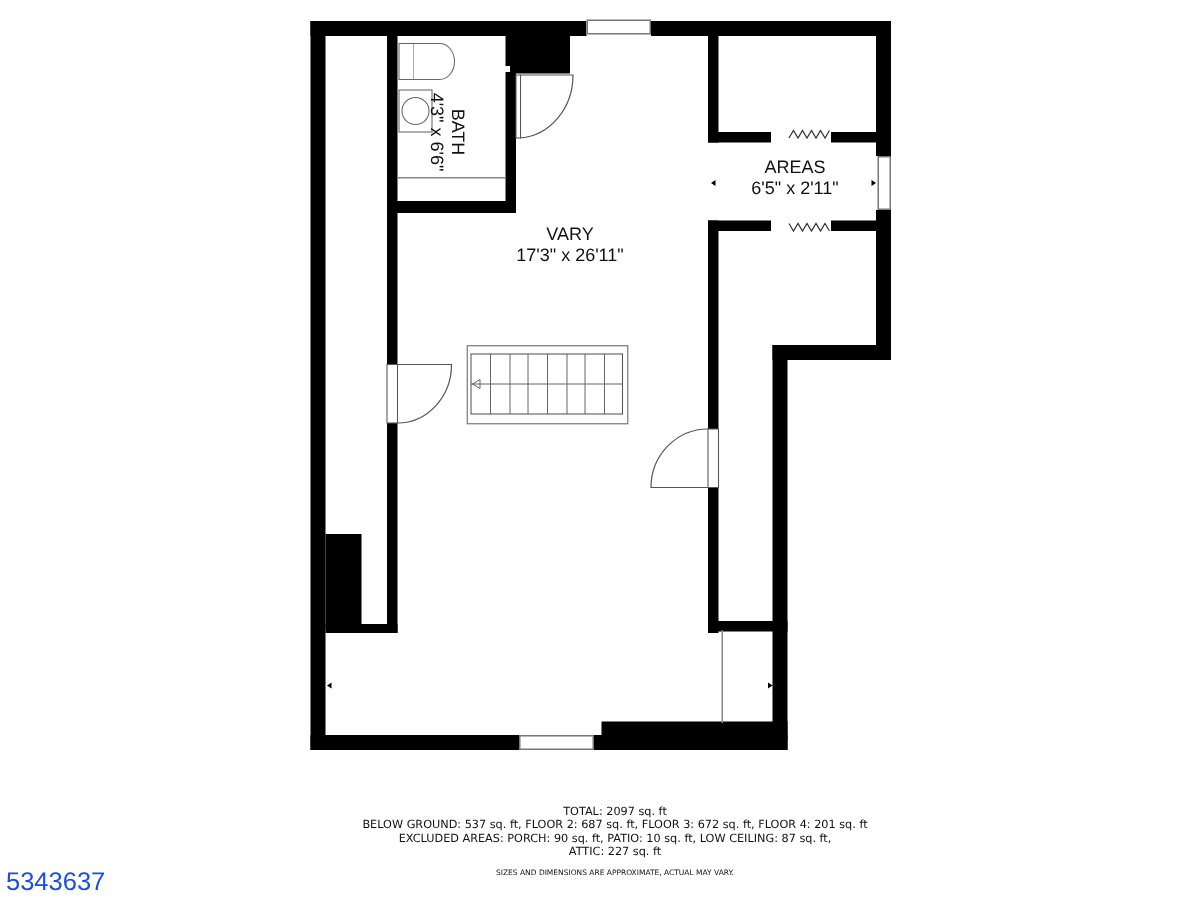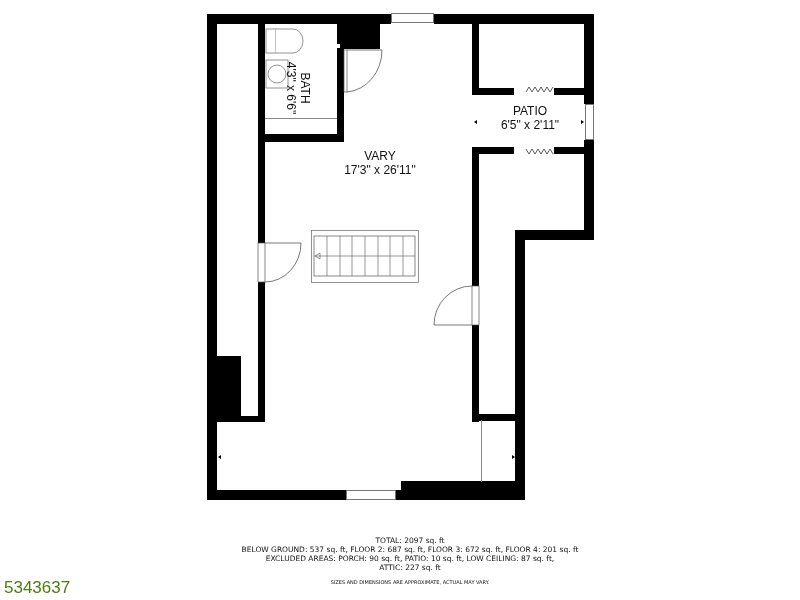--- a/index.html
+++ b/index.html
@@ -4,21 +4,21 @@
   <style>
     html, body { margin: 0; padding: 0; }
     body { width: 800px; height: 600px; background: #ffffff; position: relative; overflow: hidden; font-family: "Liberation Sans", sans-serif; }
     .wall { position: absolute; background: #000; }
     .fill { position: absolute; background: #000; }
     .win { position: absolute; background: #fff; border: 1px solid #777; box-sizing: border-box; }
     .thin { position: absolute; background: #888; }
     .label { position: absolute; text-align: center; color: #111; font-size: 12px; line-height: 14px; }
     .footer { position: absolute; left: 0; width: 820px; text-align: center; font-family: "DejaVu Sans", sans-serif; color: #111; font-size: 7.5px; line-height: 9px; }
     .disclaimer { position: absolute; left: 0; width: 820px; text-align: center; font-family: "DejaVu Sans", sans-serif; color: #111; font-size: 5px; }
-    .mls { position: absolute; left: 4px; top: 578px; font-size: 17px; color: #4d7c0f; font-family: "Liberation Sans", sans-serif; }
+    .mls { position: absolute; left: 4px; top: 578px; font-size: 17px; color: #1d4ed8; font-family: "Liberation Sans", sans-serif; }
     svg { position: absolute; overflow: visible; }
   </style>
 </head>
 <body>
 
 <div>
 
   <div class="wall" style="left:207px;top:14px;width:184px;height:10px;"></div>
   <div class="wall" style="left:434px;top:14px;width:160px;height:10px;"></div>
   <div class="wall" style="left:207px;top:14px;width:10px;height:486px;"></div>
@@ -103,21 +103,21 @@
   <div style="position:absolute;left:474px;top:120px;width:0;height:0;border-top:2px solid transparent;border-bottom:2px solid transparent;border-right:3px solid #000;"></div>
   <div style="position:absolute;left:581px;top:120px;width:0;height:0;border-top:2px solid transparent;border-bottom:2px solid transparent;border-left:3px solid #000;"></div>
   <div style="position:absolute;left:218px;top:455px;width:0;height:0;border-top:2px solid transparent;border-bottom:2px solid transparent;border-right:3px solid #000;"></div>
   <div style="position:absolute;left:512px;top:455px;width:0;height:0;border-top:2px solid transparent;border-bottom:2px solid transparent;border-left:3px solid #000;"></div>
 
   <div class="label" style="left:320px;top:149px;width:120px;">
     <div>VARY</div>
     <div>17'3" x 26'11"</div>
   </div>
   <div class="label" style="left:480px;top:104px;width:100px;">
-    <div>PATIO</div>
+    <div>AREAS</div>
     <div>6'5" x 2'11"</div>
   </div>
   <div class="label" style="left:253px;top:74px;width:90px;transform:rotate(90deg);transform-origin:center;">
     <div>BATH</div>
     <div>4'3" x 6'6"</div>
   </div>
 </div>
 
 <div class="footer" style="top:536px;">
   <div>TOTAL: 2097 sq. ft</div>

